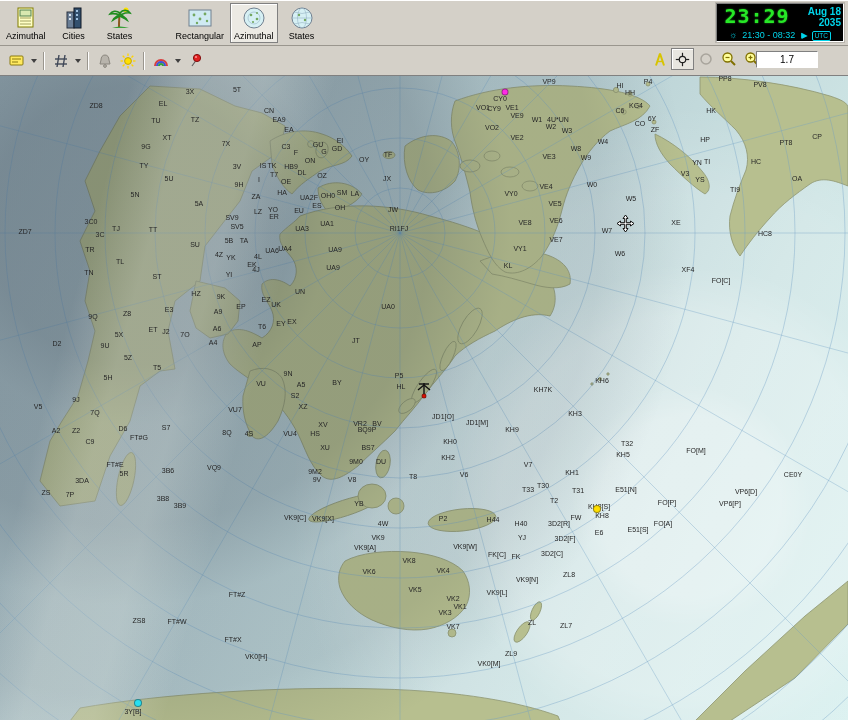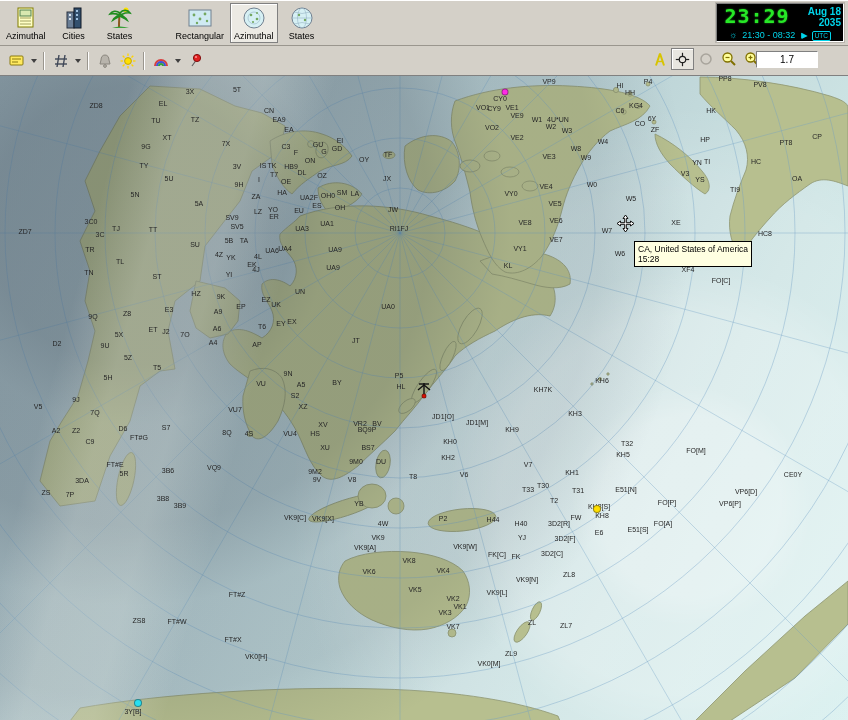--- a/index.html
+++ b/index.html
@@ -692,23 +692,19 @@
 
   <svg id="home-antenna" class="home-antenna" width="16" height="14" style="left: 423px; top: 313px;">
     <g stroke="#101010" stroke-width="1.4" fill="none">
       <line x1="8" y1="2" x2="8" y2="13"></line>
       <line x1="2" y1="9" x2="8" y2="4"></line>
         <line x1="14" y1="9" x2="8" y2="4"></line>
       <line x1="3" y1="3" x2="13" y2="3"></line>
     </g>
   </svg>
 
-  <div id="tooltip" class="tooltip" style="left: 634px; top: 165px;">
-    <div>CA, United States of America</div>
-    <div>15:28</div>
-  </div>
 
   <svg id="cursor" class="cursor" width="19" height="19" style="left: 625px; top: 147px;">
     <g stroke="#101010" stroke-width="1" fill="#ffffff">
       <path d="M9.5,1 L12,4.5 L10.3,4.5 L10.3,8.7 L14.5,8.7 L14.5,7 L18,9.5 L14.5,12 L14.5,10.3 L10.3,10.3 L10.3,14.5 L12,14.5 L9.5,18 L7,14.5 L8.7,14.5 L8.7,10.3 L4.5,10.3 L4.5,12 L1,9.5 L4.5,7 L4.5,8.7 L8.7,8.7 L8.7,4.5 L7,4.5 Z"></path>
     </g>
   </svg>
 </div>
 
 </body></html>

